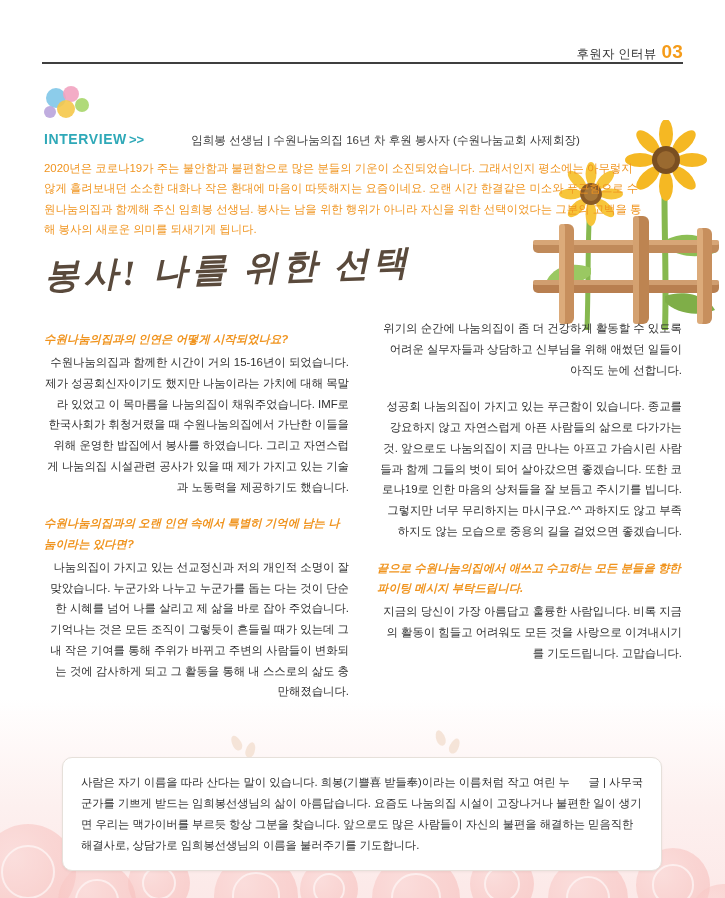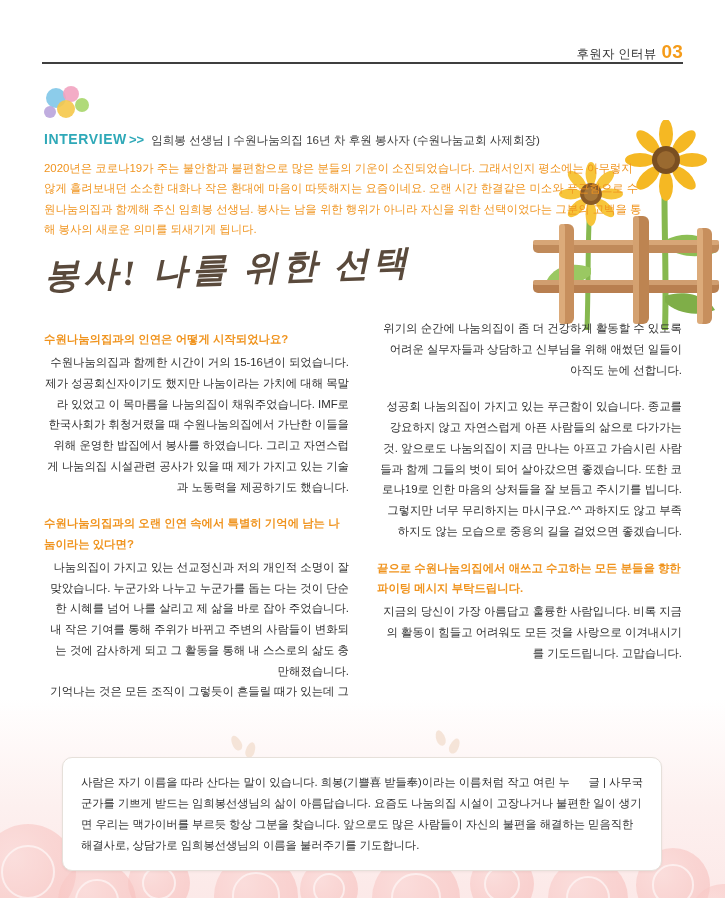--- a/index.html
+++ b/index.html
@@ -100,20 +100,21 @@
   }
   .interview-arrows {
     color: #2fa9b8;
     font-weight: bold;
     font-size: 13px;
     margin: 0 7px 0 2px;
   }
   .interview-sub {
     color: #3a3a3a;
     font-size: 11.6px;
+    margin-left: 40px;
   }
 
   
   .lead {
     position: absolute;
     top: 158px; left: 44px;
     width: 600px;
     color: #f0941f;
     font-size: 11.4px;
     line-height: 1.78;
@@ -148,20 +149,21 @@
   .col {
     width: 305px;
     font-size: 11.4px;
     line-height: 1.82;
     color: #2e2e2e;
   }
   .q {
     color: #f0941f;
     font-weight: bold;
     margin-bottom: 2px;
+    font-style: italic;
   }
   .a {
     margin: 0 0 16px 0;
     text-align: right;
   }
   .a.tight { margin-bottom: 0; }
 
   
   .closing {
     position: absolute;
@@ -292,22 +294,22 @@
 <div class="lead">2020년은 코로나19가 주는 불안함과 불편함으로 많은 분들의 기운이 소진되었습니다. 그래서인지 평소에는 아무렇지 않게 흘려보내던 소소한 대화나 작은 환대에 마음이 따뜻해지는 요즘이네요. 오랜 시간 한결같은 미소와 푸근함으로 수원나눔의집과 함께해 주신 임희봉 선생님. 봉사는 남을 위한 행위가 아니라 자신을 위한 선택이었다는 그분의 고백을 통해 봉사의 새로운 의미를 되새기게 됩니다.</div>
 
 <div class="big-title">봉사! 나를 위한 선택</div>
 
 <div class="cols">
   <div class="col">
     <p class="q">수원나눔의집과의 인연은 어떻게 시작되었나요?</p>
     <p class="a">수원나눔의집과 함께한 시간이 거의 15-16년이 되었습니다. 제가 성공회신자이기도 했지만 나눔이라는 가치에 대해 목말라 있었고 이 목마름을 나눔의집이 채워주었습니다. IMF로 한국사회가 휘청거렸을 때 수원나눔의집에서 가난한 이들을 위해 운영한 밥집에서 봉사를 하였습니다. 그리고 자연스럽게 나눔의집 시설관련 공사가 있을 때 제가 가지고 있는 기술과 노동력을 제공하기도 했습니다.</p>
     <p class="q">수원나눔의집과의 오랜 인연 속에서 특별히 기억에 남는 나눔이라는 있다면?</p>
     <p class="a tight">나눔의집이 가지고 있는 선교정신과 저의 개인적 소명이 잘 맞았습니다. 누군가와 나누고 누군가를 돕는 다는 것이 단순한 시혜를 넘어 나를 살리고 제 삶을 바로 잡아 주었습니다.</p>
+    <p class="a tight">기억나는 것은 모든 조직이 그렇듯이 흔들릴 때가 있는데 그</p>
     <p class="a tight">내 작은 기여를 통해 주위가 바뀌고 주변의 사람들이 변화되는 것에 감사하게 되고 그 활동을 통해 내 스스로의 삶도 충만해졌습니다.</p>
-    <p class="a tight">기억나는 것은 모든 조직이 그렇듯이 흔들릴 때가 있는데 그</p>
   </div>
   <div class="col">
     <p class="a">위기의 순간에 나눔의집이 좀 더 건강하게 활동할 수 있도록 어려운 실무자들과 상담하고 신부님을 위해 애썼던 일들이 아직도 눈에 선합니다.</p>
     <p class="a">성공회 나눔의집이 가지고 있는 푸근함이 있습니다. 종교를 강요하지 않고 자연스럽게 아픈 사람들의 삶으로 다가가는 것. 앞으로도 나눔의집이 지금 만나는 아프고 가슴시린 사람들과 함께 그들의 벗이 되어 살아갔으면 좋겠습니다. 또한 코로나19로 인한 마음의 상처들을 잘 보듬고 주시기를 빕니다. 그렇지만 너무 무리하지는 마시구요.^^ 과하지도 않고 부족하지도 않는 모습으로 중용의 길을 걸었으면 좋겠습니다.</p>
     <p class="q">끝으로 수원나눔의집에서 애쓰고 수고하는 모든 분들을 향한 파이팅 메시지 부탁드립니다.</p>
     <p class="a tight">지금의 당신이 가장 아름답고 훌륭한 사람입니다. 비록 지금의 활동이 힘들고 어려워도 모든 것을 사랑으로 이겨내시기를 기도드립니다. 고맙습니다.</p>
   </div>
 </div>
 
 <div class="closing">

